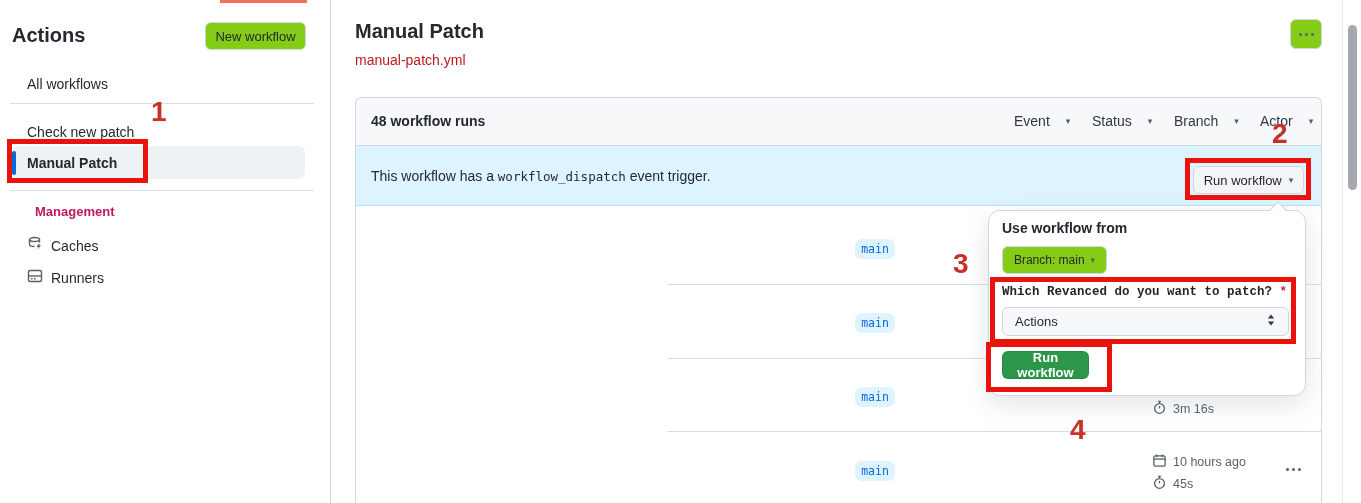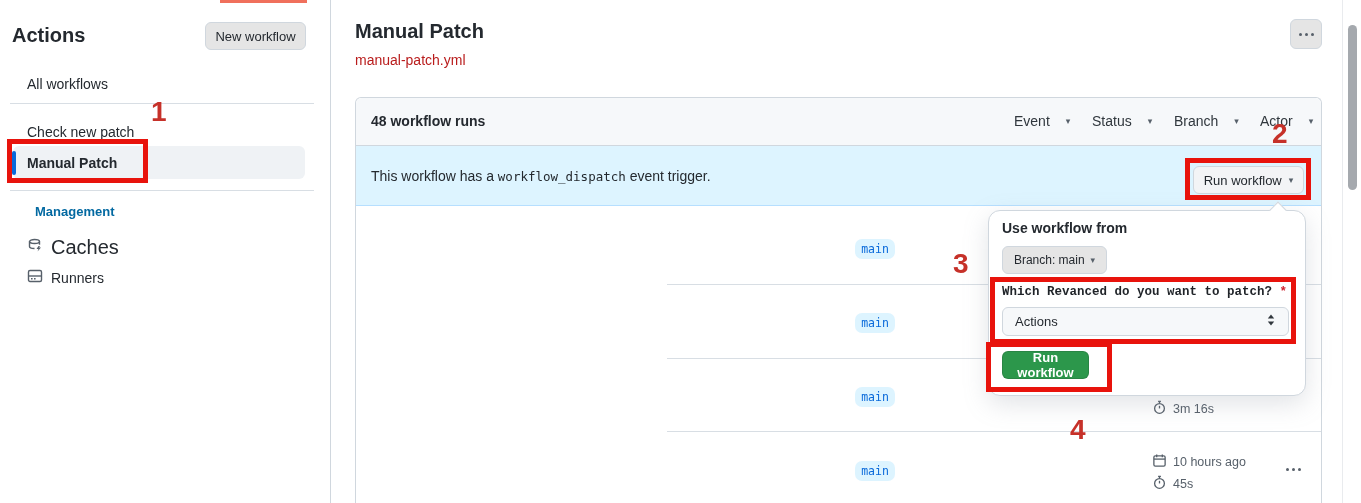--- a/index.html
+++ b/index.html
@@ -7,32 +7,32 @@
   #screen {
     position:relative; width:1361px; height:503px; overflow:hidden;
     font-family:"Liberation Sans", sans-serif; color:#24292f; background:#fff;
   }
   .abs { position:absolute; }
 
   
   .sb-title { left:12px; top:24px; font-size:20px; font-weight:700; }
   .btn-light {
     display:flex; align-items:center; justify-content:center;
-    background:#e5e5e5; border:1px solid #d0d7de; border-radius:6px;
+    background:#84cc16; border:1px solid #d0d7de; border-radius:6px;
     font-size:13px; color:#24292f; cursor:pointer;
   }
   .new-wf { left:205px; top:22px; width:101px; height:28px; }
   .sb-item { font-size:14px; color:#24292f; cursor:pointer; }
   .divider { height:1px; background:#d8dee4; }
   .sel-item {
     left:13px; top:146px; width:292px; height:33px;
     background:#eff2f5; border-radius:6px;
   }
   .sel-bar { left:12px; top:151px; width:4px; height:24px; background:#0969da; border-radius:2px; }
-  .mgmt-label { left:27px; top:204px; font-size:13px; font-weight:600; color:#0369a1;padding-left:8px; }
+  .mgmt-label { left:27px; top:204px; font-size:13px; font-weight:600; color:#be185d;padding-left:8px; }
   .icon-row { display:flex; align-items:center; gap:8px; color:#24292f; }
   .icon-row svg { color:#57606a; }
   .v-sep { left:330px; top:0; width:1px; height:503px; background:#d0d7de; }
 
   
   .page-title { left:355px; top:20px; font-size:20px; font-weight:600; }
   .yml-link { left:355px; top:52px; font-size:14px; color:#b91c1c; text-decoration:none; cursor:pointer; }
   .search-box {
     left:980px; top:19px; width:301px; height:30px;
     border:1px solid #d0d7de; border-radius:6px; background:#fff;
@@ -148,21 +148,21 @@
 
   <div class="abs icon-row" style="left:27px; top:236px;">
     <span>
       <svg width="16" height="16" viewBox="0 0 16 16" fill="none" stroke="currentColor" stroke-width="1.4">
         <ellipse cx="7.5" cy="3.5" rx="5" ry="2"></ellipse>
         <path d="M2.5 3.5v5c0 1.1 2.2 2 5 2"></path>
         <path d="M12.5 3.5v3.2"></path>
         <path d="M11.5 8l-2 3h2l-1 2.5 3.5-4h-2l1-1.5z" fill="currentColor" stroke="none"></path>
       </svg>
     </span>
-    <span style="font-size:20px;">Caches</span>
+    <span style="font-size:14px;">Caches</span>
   </div>
 
   <div class="abs icon-row" style="left:27px; top:268px;text-align:center;">
     <span>
       <svg width="16" height="16" viewBox="0 0 16 16" fill="none" stroke="currentColor" stroke-width="1.4">
         <rect x="1.5" y="2.5" width="13" height="11" rx="1.5"></rect>
         <path d="M1.5 8h13"></path>
         <path d="M4 10.8h1.6M7 10.8h1.6"></path>
       </svg>
     </span>

